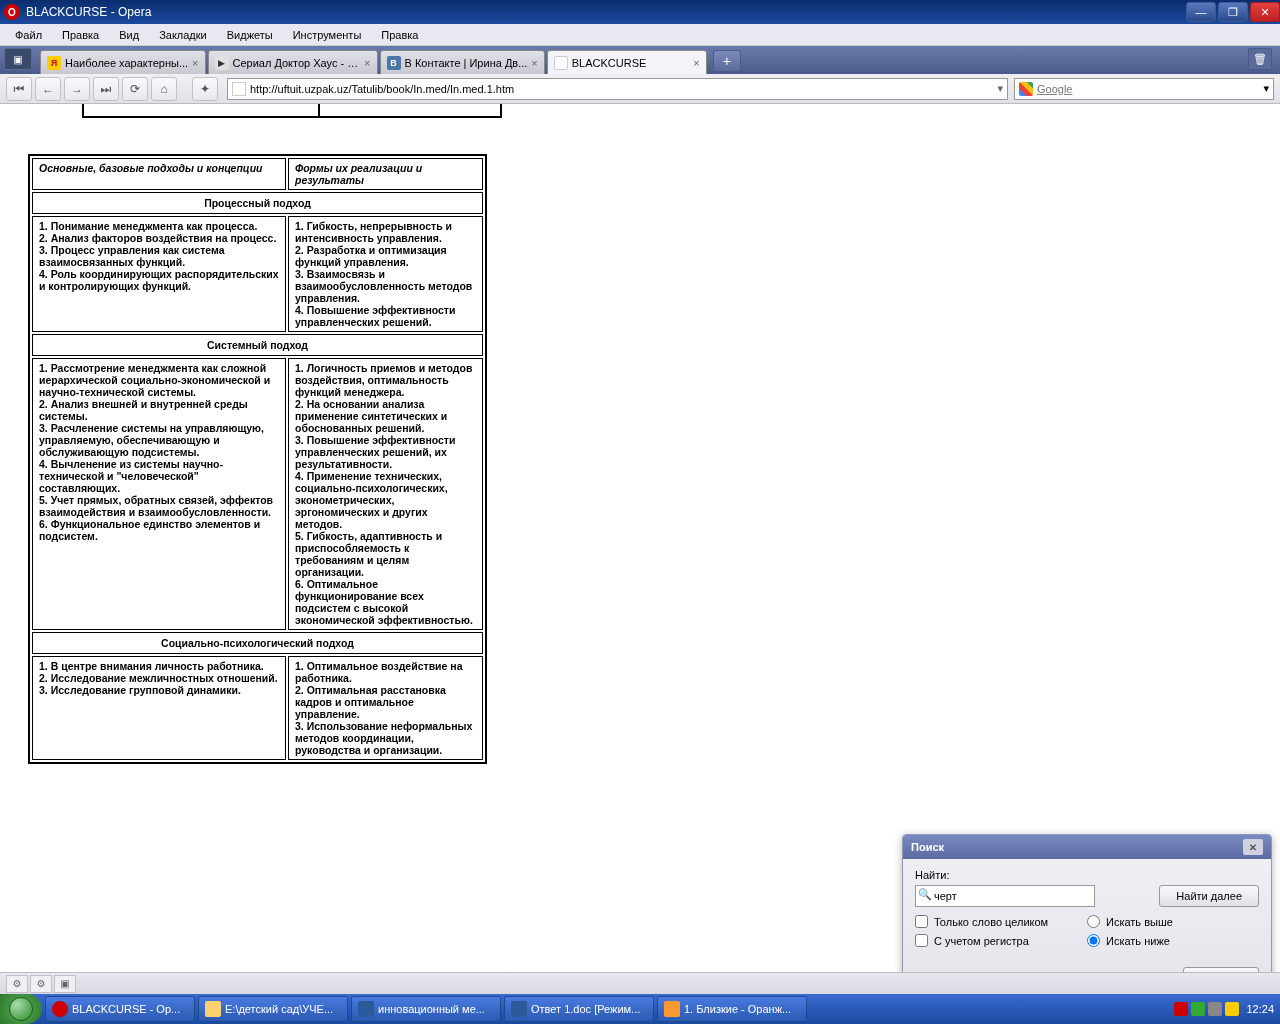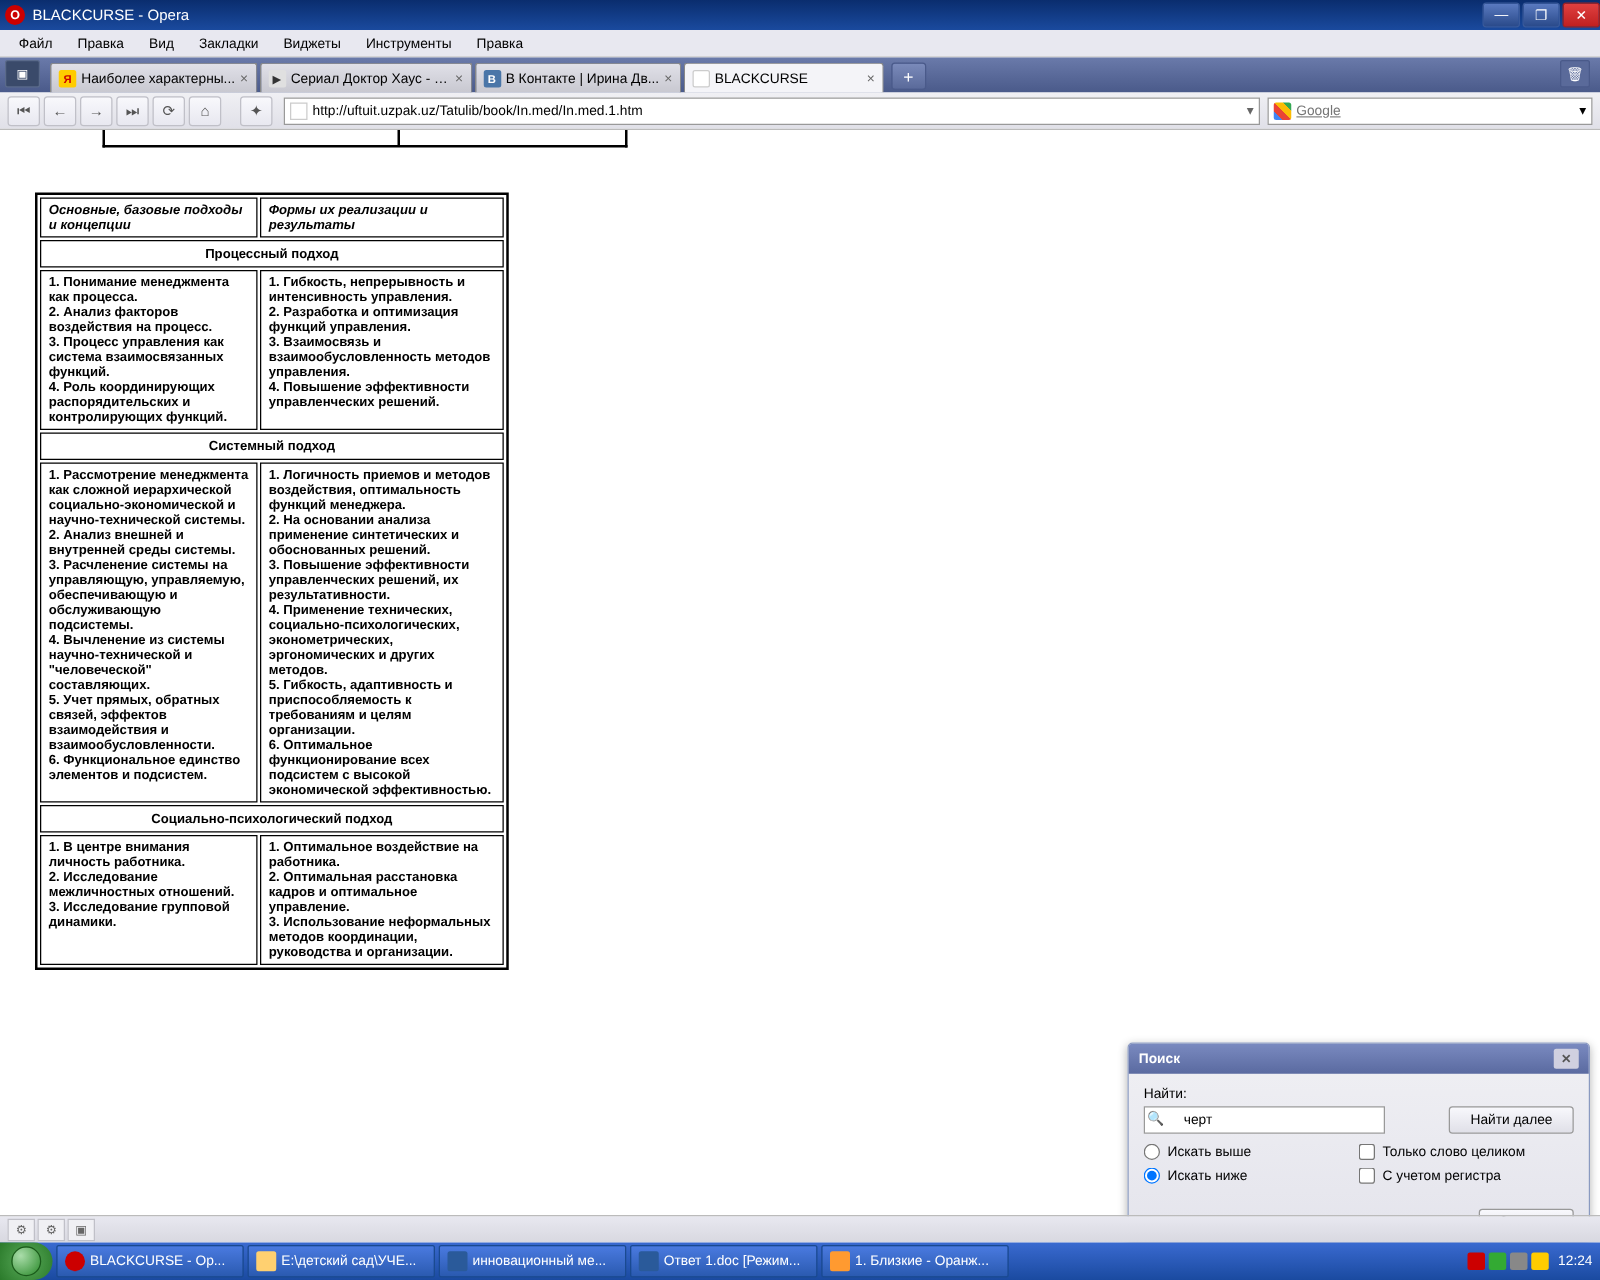--- a/index.html
+++ b/index.html
@@ -42,35 +42,35 @@
 .searchbox { width: 260px; height: 22px; border: 1px solid #999; background: #fff; display: flex; align-items: center; padding: 0 4px; font-size: 11px; }
 .searchbox .gicon { width: 14px; height: 14px; margin-right: 4px; background: linear-gradient(45deg, #4285f4 25%, #ea4335 25% 50%, #fbbc05 50% 75%, #34a853 75%); border-radius: 2px; }
 .searchbox input { flex: 1; border: none; outline: none; font-size: 11px; color: #888; text-decoration: underline; }
 
 
 .page { position: absolute; top: 104px; left: 0; right: 0; bottom: 52px; background: #fff; overflow: hidden; }
 .scan { position: absolute; left: 28px; top: 50px; border: 2px solid #000; font-size: 10.5px; font-weight: bold; background: #fff; }
 .scan td { border: 1px solid #000; padding: 3px 6px; vertical-align: top; }
 .scan .hdr td { font-style: italic; }
 .scan .sect td { text-align: center; padding: 4px; }
-.scan .col1 { width: 174px; }
+.scan .col1 { width: 254px; }
 .scan .col2 { width: 195px; }
 .topbox { position: absolute; left: 82px; top: -2px; width: 420px; height: 16px; border: 2px solid #000; border-top: none; }
 .topbox .mid { position: absolute; left: 234px; top: 0; bottom: 0; border-left: 2px solid #000; }
 
 
 .findpanel { position: absolute; right: 8px; bottom: 32px; width: 370px; background: linear-gradient(#f0f0f4, #e4e4ec); border: 1px solid #8a9ac0; border-radius: 4px 4px 0 0; box-shadow: 0 2px 8px rgba(0,0,0,.3); font-size: 11px; }
 .findpanel .fhdr { height: 24px; background: linear-gradient(#7a8ac0, #5a6aa0); color: #fff; display: flex; align-items: center; padding: 0 8px; border-radius: 3px 3px 0 0; font-weight: bold; }
 .findpanel .fhdr .fclose { margin-left: auto; width: 20px; height: 16px; background: #d0d0e0; color: #555; display: flex; align-items: center; justify-content: center; border-radius: 2px; font-size: 10px; }
 .findpanel .fbody { padding: 10px 12px; }
 .findpanel .frow { display: flex; align-items: center; margin-bottom: 8px; }
 .findpanel .flabel { margin-bottom: 4px; }
 .findpanel input[type=text] { flex: 1; height: 22px; border: 1px solid #999; padding: 0 18px 0 4px; font-size: 11px; background: #fff; }
 .findpanel .inwrap { position: relative; flex: 1; margin-right: 8px; }
-.findpanel .inwrap input { padding-left: 31px; }
+.findpanel .inwrap input { padding-left: 18px; }
 .findpanel .inwrap::before { content: "🔍"; position: absolute; left: 3px; top: 3px; font-size: 11px; }
 .findpanel button { height: 22px; padding: 0 16px; font-size: 11px; border: 1px solid #999; background: linear-gradient(#f8f8fc, #e0e0e8); border-radius: 3px; }
 .findpanel .opts { display: flex; }
 .findpanel .optcol { flex: 1; }
 .findpanel .opt { display: flex; align-items: center; margin-bottom: 6px; }
 .findpanel .opt input { margin-right: 6px; }
 .findpanel .ffoot { display: flex; justify-content: flex-end; padding: 4px 12px 2px; }
 
 
 .statusbar { position: absolute; bottom: 30px; left: 0; right: 0; height: 22px; background: linear-gradient(#e8e8f0, #d8d8e0); border-top: 1px solid #bbb; display: flex; align-items: center; padding: 0 6px; font-size: 11px; }
@@ -226,38 +226,38 @@
     <div class="flabel">Найти:</div>
     <div class="frow">
       <div class="inwrap">
         <input type="text" value="черт" style="">
       </div>
       <button>Найти далее</button>
     </div>
     <div class="opts">
       <div class="optcol">
         <label class="opt">
+            <input type="checkbox" style="">
+            <span>Только слово целиком</span>
+          </label>
+        <label class="opt">
+            <input type="checkbox" style="">
+            <span>С учетом регистра</span>
+          </label>
+      </div>
+      <div class="optcol">
+        <label class="opt">
             <input type="radio" name="dir" style="">
             <span>Искать выше</span>
           </label>
         <label class="opt">
             <input type="radio" name="dir" checked="" style="">
             <span>Искать ниже</span>
           </label>
       </div>
-      <div class="optcol">
-        <label class="opt">
-            <input type="checkbox" style="">
-            <span>Только слово целиком</span>
-          </label>
-        <label class="opt">
-            <input type="checkbox" style="">
-            <span>С учетом регистра</span>
-          </label>
-      </div>
     </div>
   </div>
   <div class="ffoot">
     <button>Закрыть</button>
   </div>
 </div>
 
 <div class="statusbar">
   <div class="sbtn">⚙</div>
   <div class="sbtn">⚙</div>

